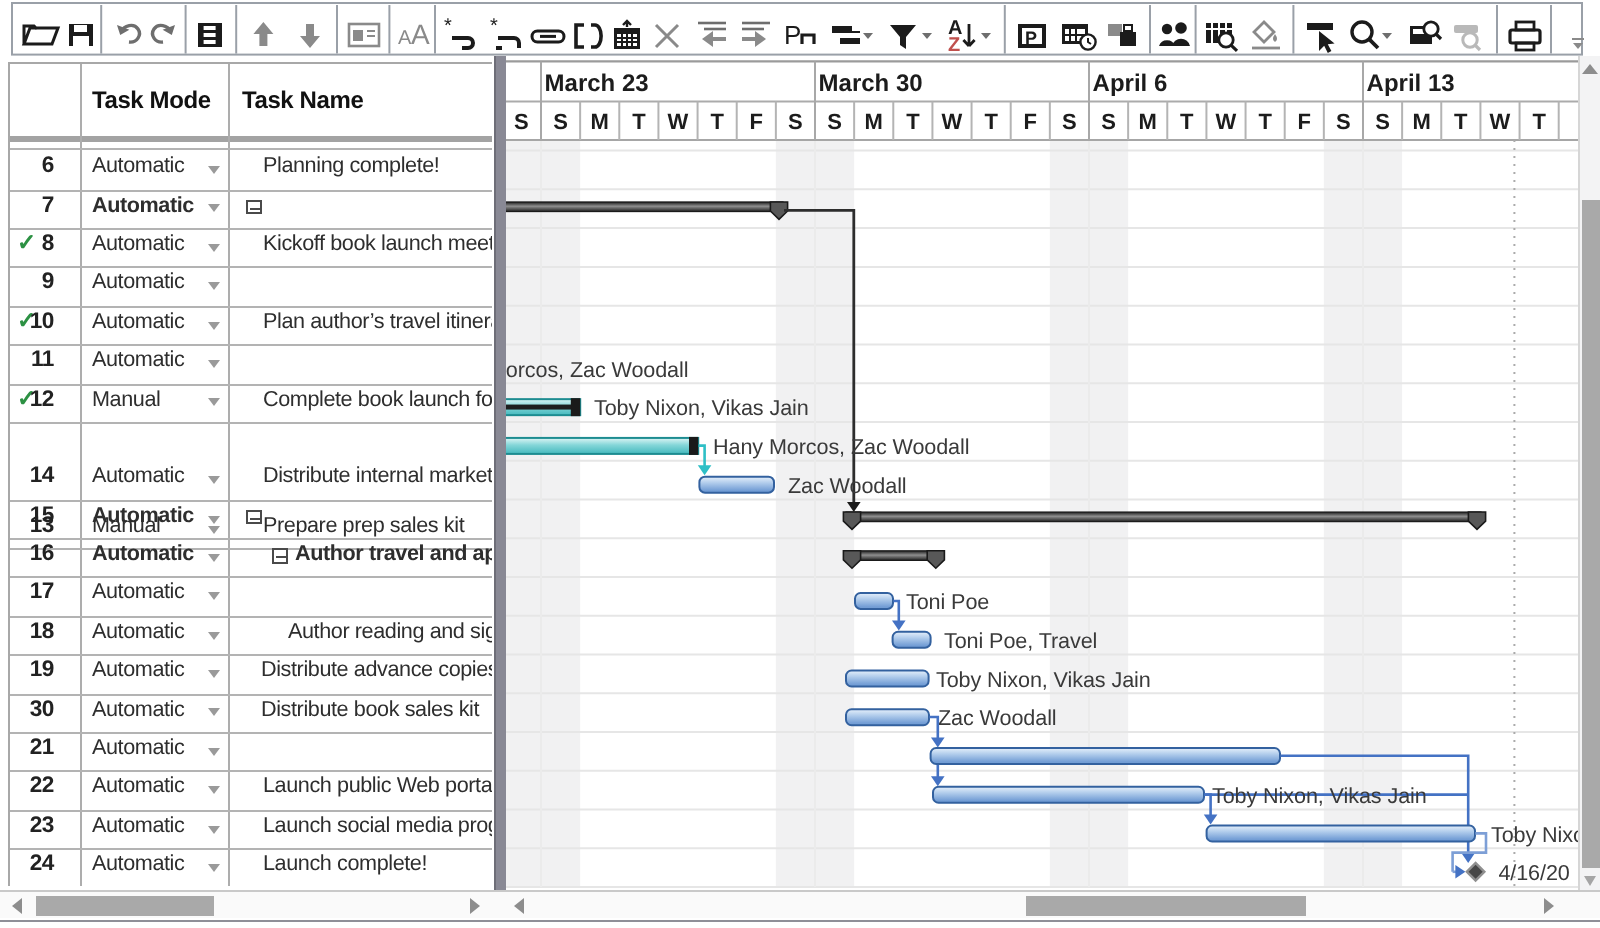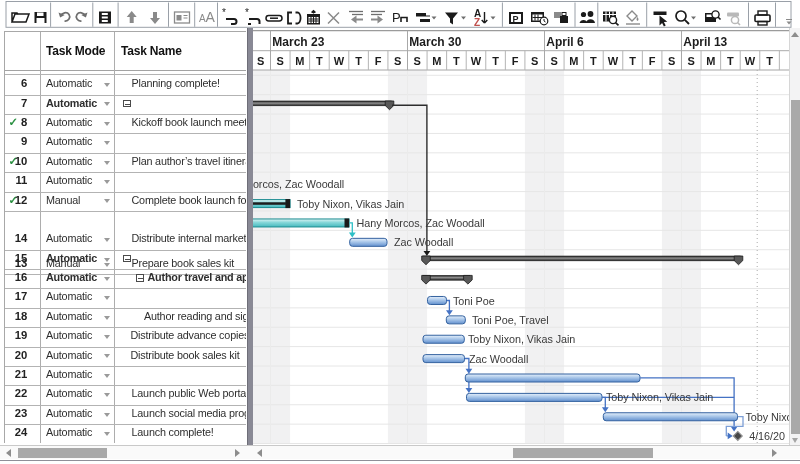--- a/index.html
+++ b/index.html
@@ -1,21 +1,21 @@
 <!DOCTYPE html>
 <html><head><meta charset="utf-8">
 <style>
 * { margin:0; padding:0; box-sizing:border-box; }
 html,body { width:800px; height:464px; background:#ffffff; font-family:"Liberation Sans", sans-serif; }
 #app { position:relative; width:800px; height:464px; overflow:hidden; background:#fff; }
 svg text { font-family:"Liberation Sans", sans-serif; }
 
 
 #tbl { position:absolute; left:4px; top:30.7px; width:242px; height:412.8px; border-left:1px solid #a8a8a8; border-top:1px solid #a8a8a8; font-size:10.8px; letter-spacing:-0.2px; color:#2e2e2e; overflow:hidden; }
-#thead { position:absolute; left:0; top:0; width:242px; height:39.7px; border-bottom:1px solid #a3a3a3; }
+#thead { position:absolute; left:0; top:0; width:242px; height:39.7px; border-bottom:3px solid #a3a3a3; }
 #thead .h2, #thead .h3 { position:absolute; top:0; height:100%; display:flex; align-items:center; font-weight:bold; color:#111; font-size:12px; letter-spacing:-0.2px; }
 .colline { position:absolute; top:0; width:1px; height:412.8px; background:#adadad; }
 #sliver { position:absolute; left:0; top:39.7px; width:242px; height:4.1px; border-bottom:1px solid #b3b3b3; }
 #trows { position:absolute; left:0; top:43.8px; width:242px; }
 .trow { position:absolute; left:0; width:242px; height:19.38px; border-bottom:1px solid #b3b3b3; }
 .c1 { position:absolute; left:0; top:0; width:34.5px; height:100%; }
 .num { position:absolute; right:12.5px; top:0; line-height:15.2px; font-weight:bold; color:#222; font-size:11.3px; }
 .chk { position:absolute; left:3.5px; top:0; line-height:15.2px; color:#2c9143; font-weight:bold; font-size:11.5px; }
 .c2 { position:absolute; left:34.5px; top:0; width:74.5px; height:100%; }
 .c2 .mode { position:absolute; left:6.5px; top:0; line-height:15.6px; }
@@ -270,21 +270,21 @@
 </div>
 <div class="trow" style="top:136.46px;margin-top:44px;">
 <div class="c1">
             <span class="num">13</span>
           </div>
 <div class="c2">
             <span class="mode" style="">Manual</span>
             <i class="ddc"></i>
           </div>
 <div class="c3">
-            <span style="position:absolute;left:17.5px;top:0;line-height:15.6px;white-space:nowrap;">Prepare book sales kit</span>
+            <span style="position:absolute;left:17.5px;top:0;line-height:15.6px;white-space:nowrap;">Prepare prep sales kit</span>
           </div>
 </div>
 <div class="trow" style="top:155.84px;">
 <div class="c1">
             <span class="num">14</span>
           </div>
 <div class="c2">
             <span class="mode" style="">Automatic</span>
             <i class="ddc"></i>
           </div>
@@ -345,21 +345,21 @@
 <div class="c2">
             <span class="mode" style="">Automatic</span>
             <i class="ddc"></i>
           </div>
 <div class="c3">
             <span style="position:absolute;left:16.5px;top:0;line-height:15.6px;white-space:nowrap;">Distribute advance copies</span>
           </div>
 </div>
 <div class="trow" style="top:272.12px;">
 <div class="c1">
-            <span class="num">20</span>
+            <span class="num">30</span>
           </div>
 <div class="c2">
             <span class="mode" style="">Automatic</span>
             <i class="ddc"></i>
           </div>
 <div class="c3">
             <span style="position:absolute;left:16.5px;top:0;line-height:15.6px;white-space:nowrap;">Distribute book sales kit</span>
           </div>
 </div>
 <div class="trow" style="top:291.5px;">

